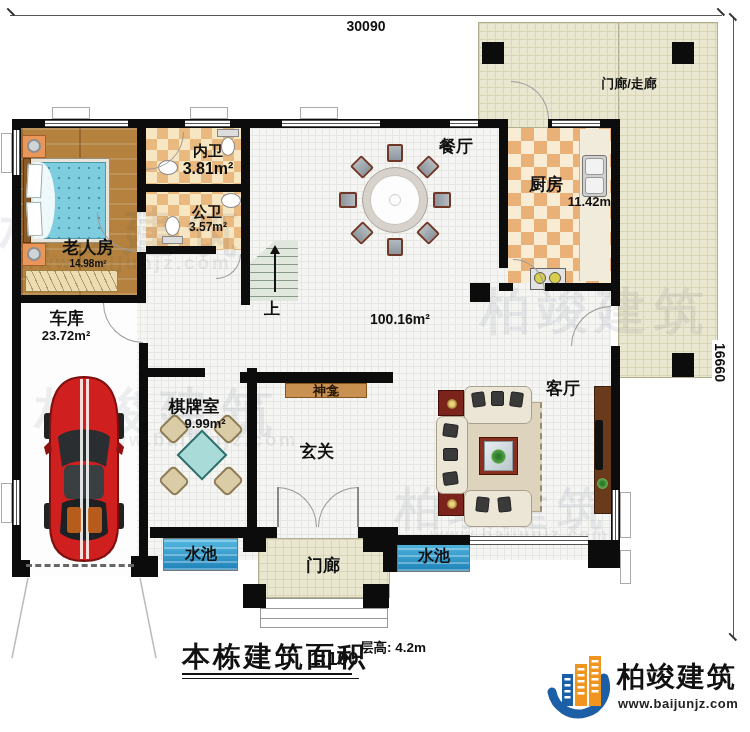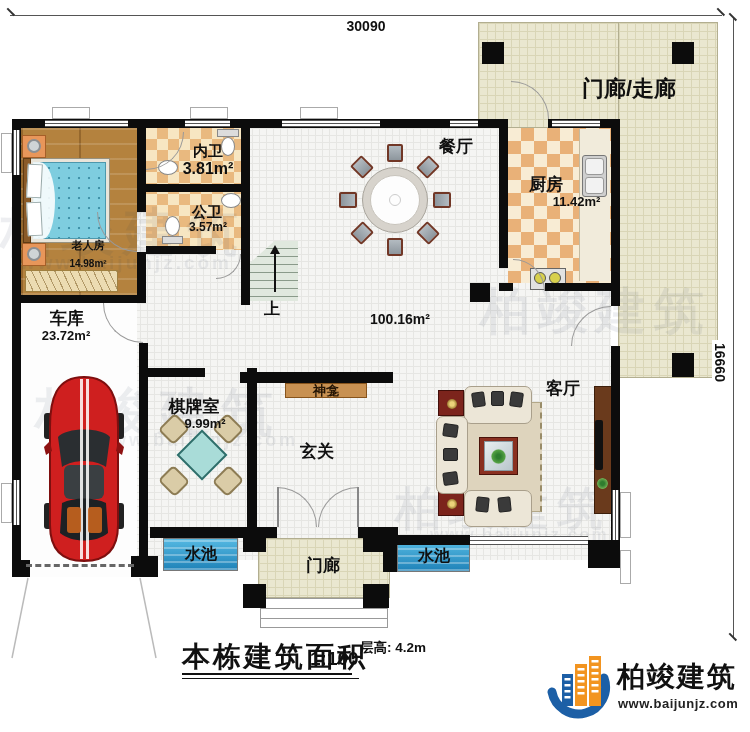--- a/index.html
+++ b/index.html
@@ -239,29 +239,29 @@
 
   <div class="abs" style="left:10px;top:15px;width:712px;height:1px;background:#555;"></div>
   <div class="abs" style="left:6px;top:11px;width:10px;height:1.5px;background:#333;transform:rotate(45deg);"></div>
   <div class="abs" style="left:716px;top:11px;width:10px;height:1.5px;background:#333;transform:rotate(45deg);"></div>
   <div class="lb" style="left:366px;top:19px;font-size:14px;font-weight:600;background:#fff;padding:0 4px;">30090</div>
   <div class="abs" style="left:733px;top:18px;width:1px;height:620px;background:#555;"></div>
   <div class="abs" style="left:728px;top:16px;width:10px;height:1.5px;background:#333;transform:rotate(45deg);"></div>
   <div class="abs" style="left:728px;top:636px;width:10px;height:1.5px;background:#333;transform:rotate(45deg);"></div>
   <div class="abs" style="left:712px;top:340px;font-size:14px;font-weight:600;writing-mode:vertical-rl;background:#fff;padding:3px 0;color:#101010;font-family:inherit;">16660</div>
 
-  <div class="lb" style="left:629px;top:77px;font-size:22px;">门廊/走廊</div>
+  <div class="lb" style="left:629px;top:77px;font-size:13px;">门廊/走廊</div>
   <div class="lb" style="left:456px;top:138px;font-size:17px;">餐厅</div>
   <div class="lb" style="left:546px;top:176px;font-size:17px;">厨房</div>
-  <div class="lb" style="left:563px;top:195px;font-size:13px;padding-left:27px;">11.42m²</div>
+  <div class="lb" style="left:578px;top:195px;font-size:13px;padding-left:27px;">11.42m²</div>
   <div class="lb" style="left:208px;top:143px;font-size:15px;">内卫</div>
   <div class="lb" style="left:208px;top:160px;font-size:16px;">3.81m²</div>
   <div class="lb" style="left:207px;top:204px;font-size:15px;">公卫</div>
   <div class="lb" style="left:208px;top:221px;font-size:12px;">3.57m²</div>
-  <div class="lb" style="left:88px;top:239px;font-size:11px;">老人房</div>
+  <div class="lb" style="left:88px;top:239px;font-size:17px;">老人房</div>
   <div class="lb" style="left:88px;top:258px;font-size:10px;">14.98m²</div>
   <div class="lb" style="left:67px;top:310px;font-size:17px;">车库</div>
   <div class="lb" style="left:66px;top:329px;font-size:13px;">23.72m²</div>
   <div class="lb" style="left:400px;top:312px;font-size:14px;">100.16m²</div>
   <div class="lb" style="left:194px;top:398px;font-size:17px;">棋牌室</div>
   <div class="lb" style="left:205px;top:417px;font-size:13px;">9.99m²</div>
   <div class="lb" style="left:326px;top:384px;font-size:13px;color:#241505;">神龛</div>
   <div class="lb" style="left:317px;top:443px;font-size:17px;">玄关</div>
   <div class="lb" style="left:563px;top:380px;font-size:17px;">客厅</div>
   <div class="lb" style="left:201px;top:545px;font-size:16px;">水池</div>

